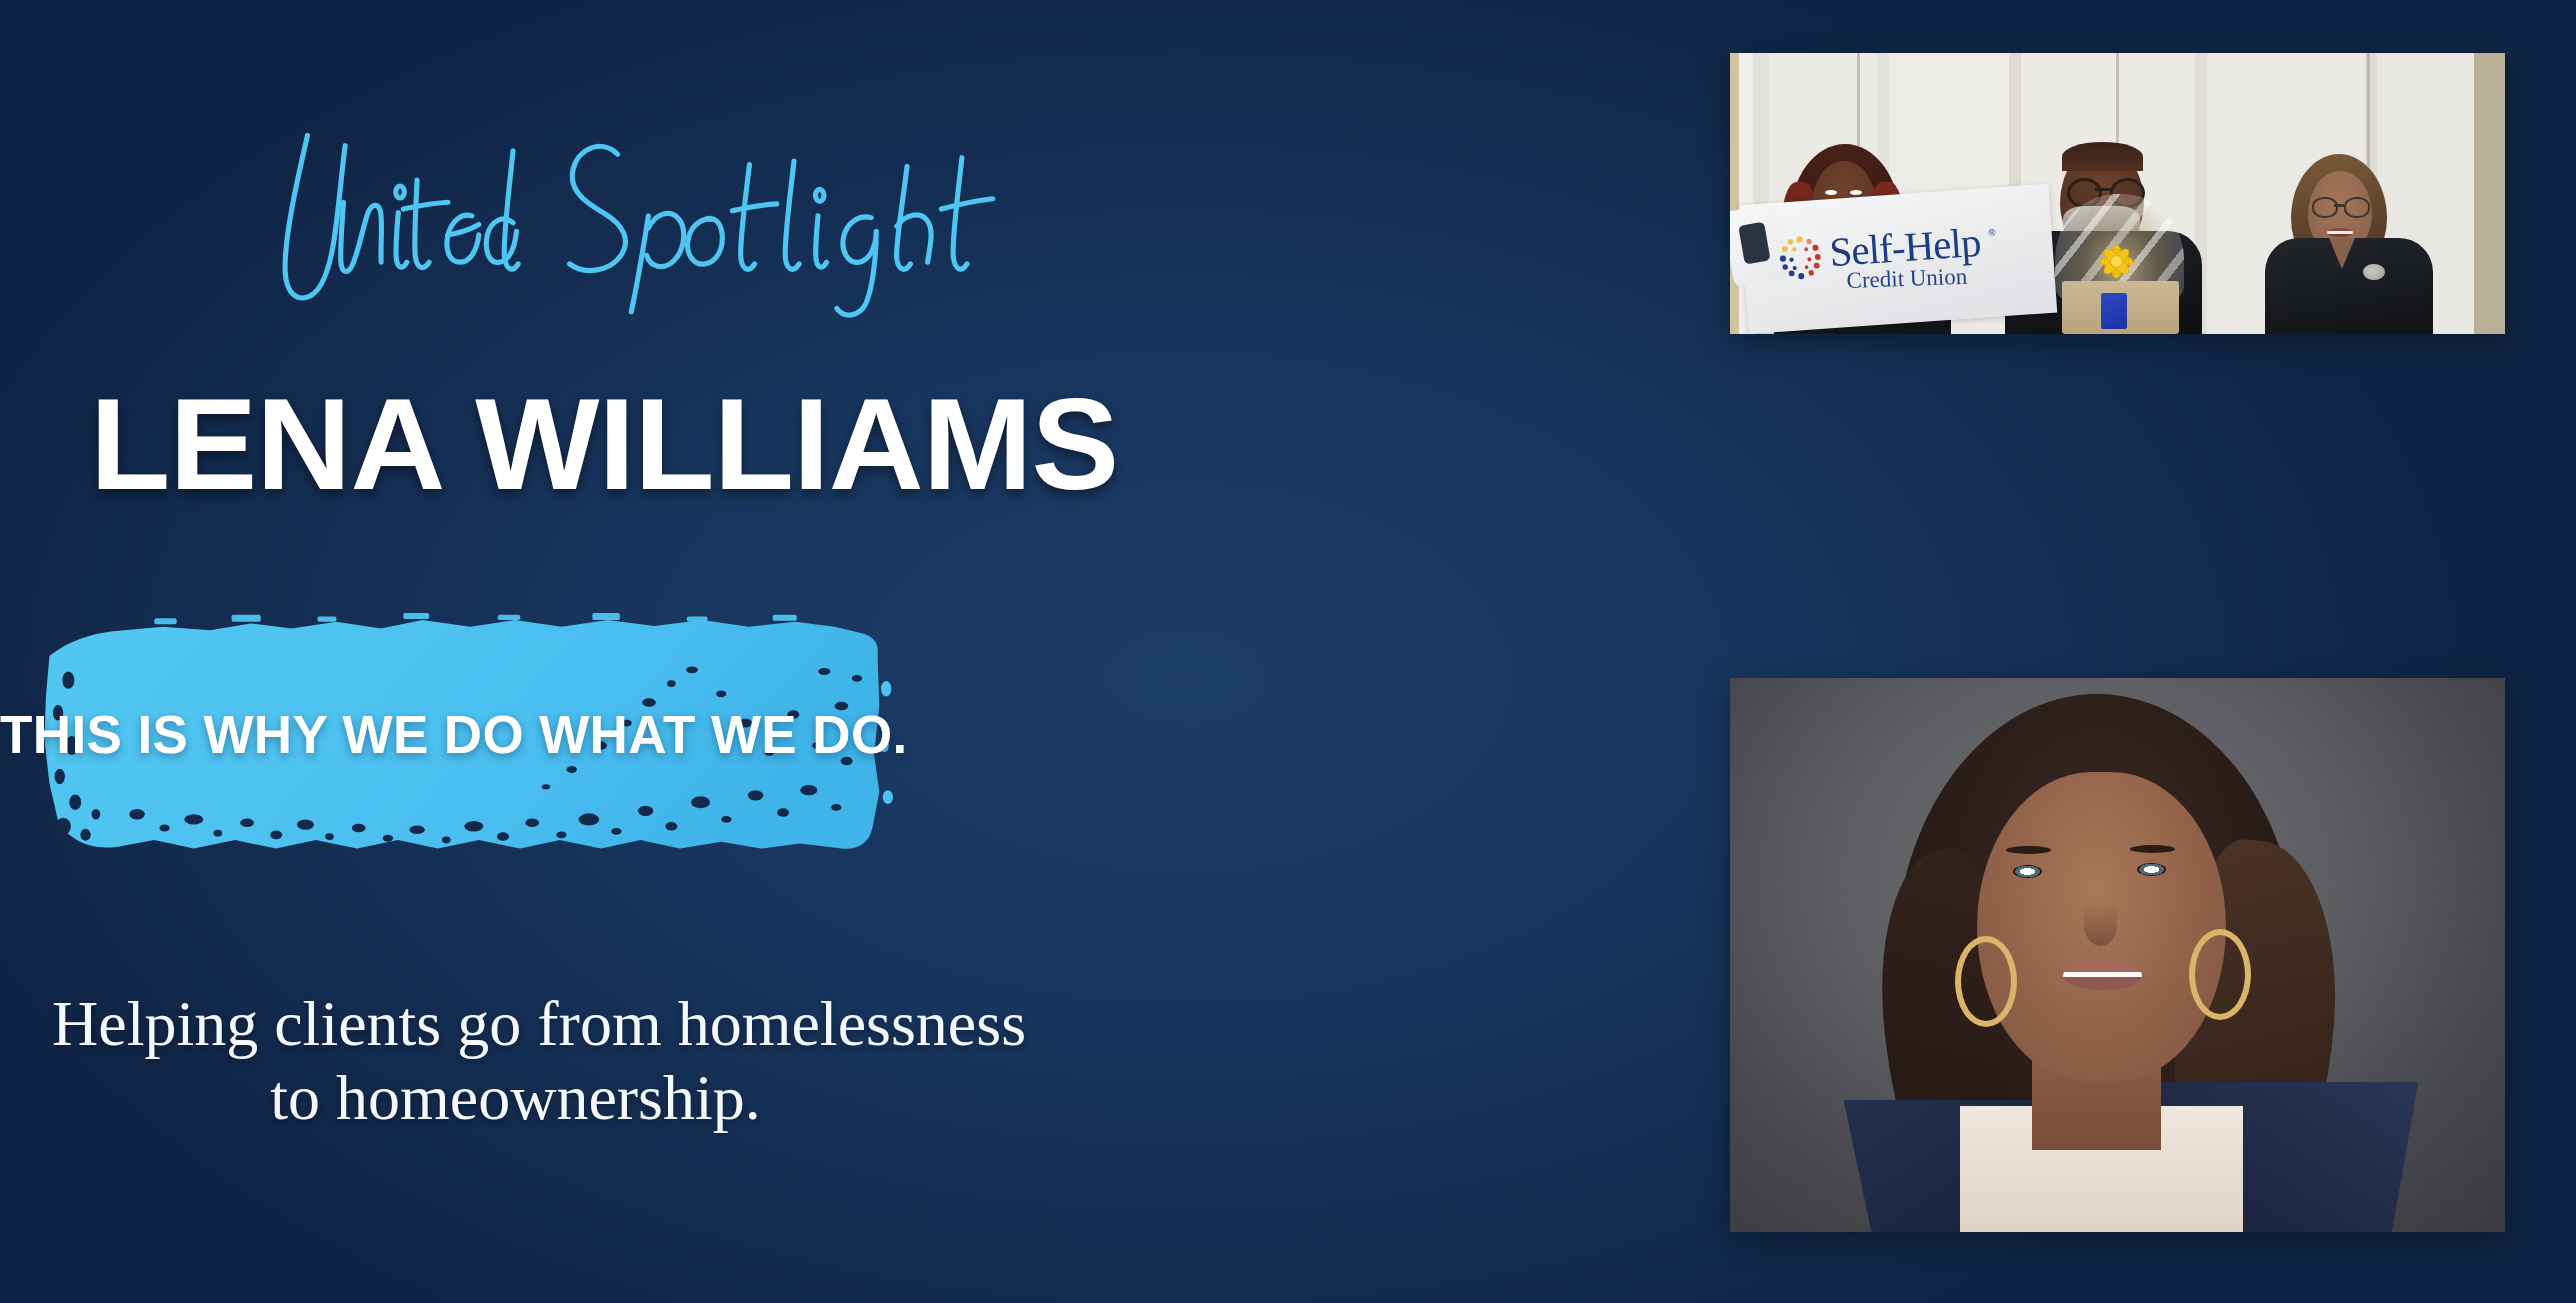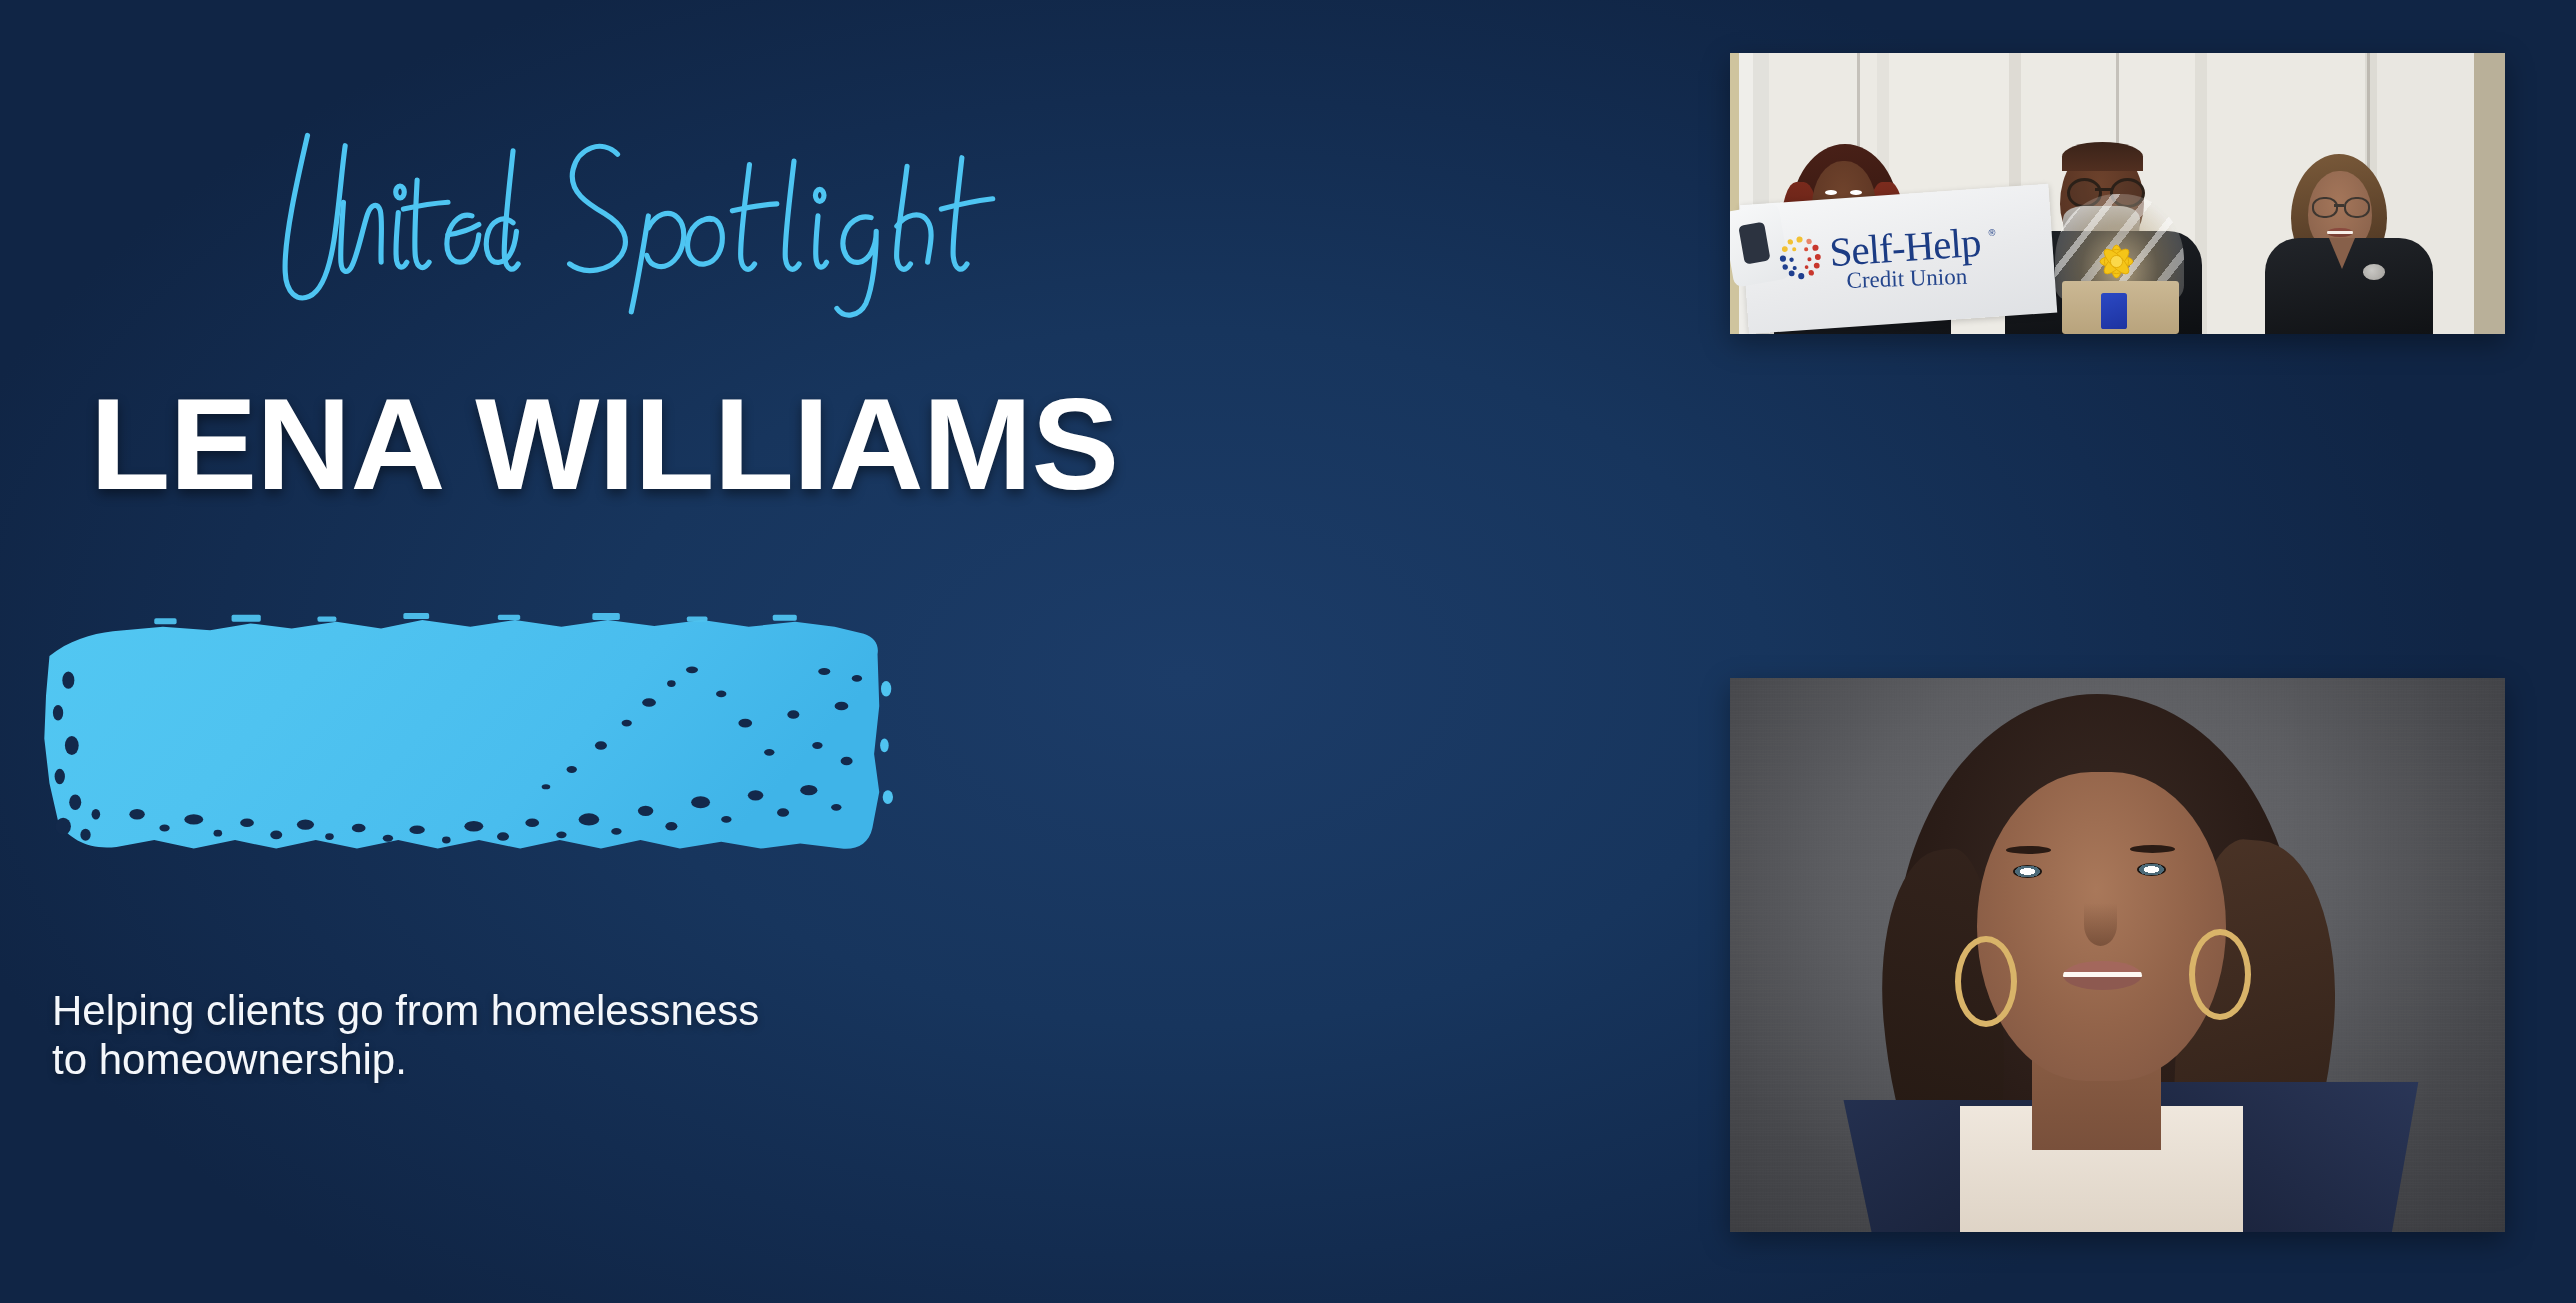--- a/index.html
+++ b/index.html
@@ -61,25 +61,27 @@
     letter-spacing:0.4px;
     transform:scaleX(1.0);
     text-shadow:0 3.4px 8.6px rgba(10,40,75,.40);
     z-index:5;
     white-space:nowrap;
   }
 
   
   .subtitle{
     position:absolute;left:52px;top:987px;width:927px;
-    font-size:42px;
+    text-align:center;
+    font-size:64px;
     line-height:1.16;
     color:#f4f7fb;
     font-weight:normal;
     text-shadow:0 2.6px 7.7px rgba(0,0,0,.35);
+    font-family:Liberation Serif, serif;
   }
   .subtitle .ln{display:block;white-space:nowrap;}
 
   
   .photo{
     position:absolute;overflow:hidden;
     box-shadow:0 8.6px 26px rgba(0,0,0,.35);
   }
   #photo-group{left:1730px;top:53px;width:775px;height:281px;}
   #photo-portrait{left:1730px;top:678px;width:775px;height:554px;}
@@ -368,20 +370,21 @@
         </g>
 
         <g fill="#4fc3f0">
           <ellipse cx="992" cy="130" rx="6" ry="9"></ellipse>
             <ellipse cx="990" cy="196" rx="5" ry="8"></ellipse>
           <ellipse cx="994" cy="256" rx="6" ry="8"></ellipse>
         </g>
       </svg>
     </div>
 
+    <div class="band-text nosel">THIS IS WHY WE DO WHAT WE DO.</div>
 
     <div class="subtitle nosel">
       <span class="ln">Helping clients go from homelessness</span>
       <span class="ln">to homeownership.</span>
     </div>
   </div>
 
   <div class="photo" id="photo-group">
     <div class="grp-bg"></div>
     <div class="grp-vert" style="left:127px;"></div>

